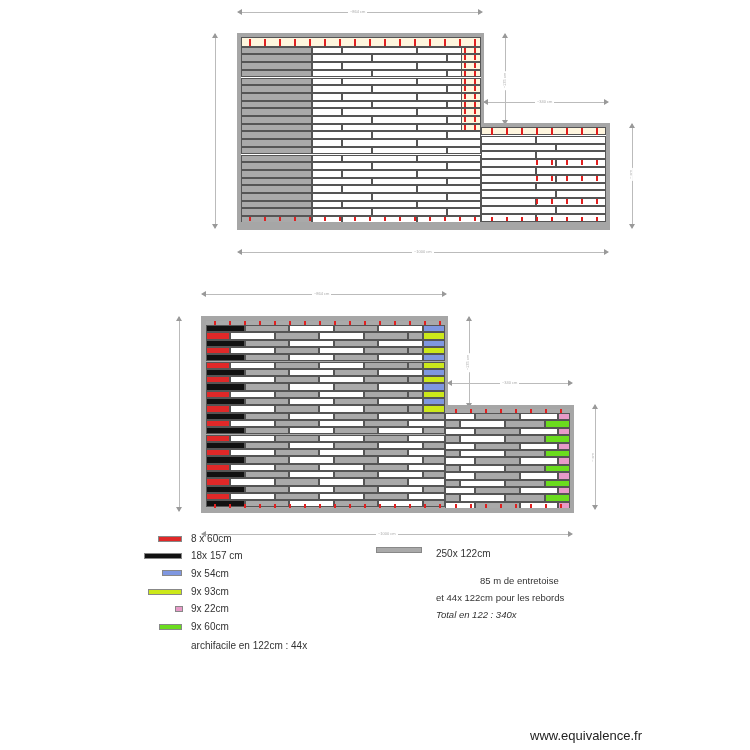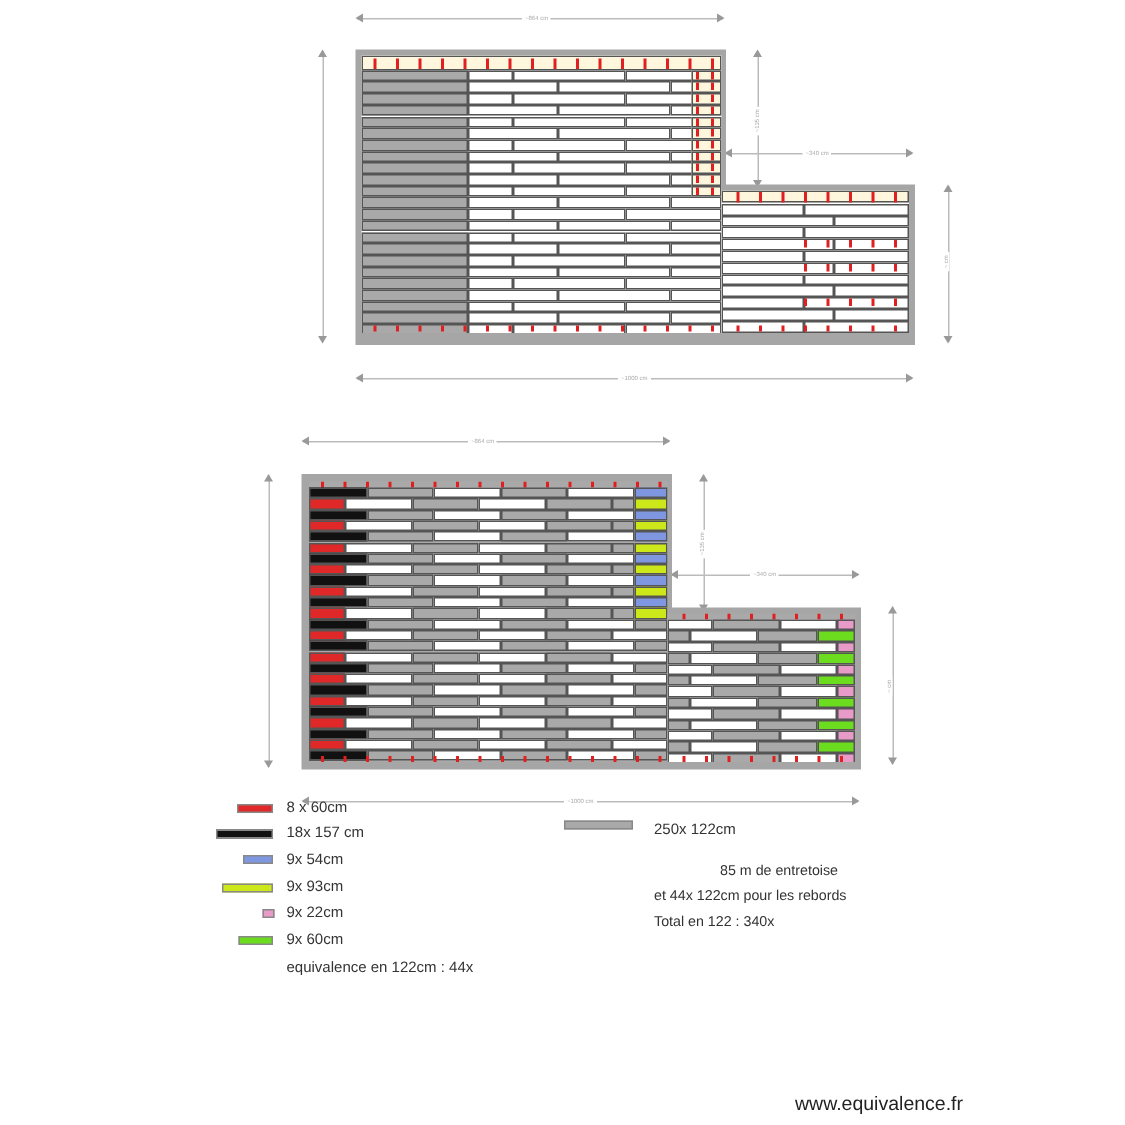--- a/index.html
+++ b/index.html
@@ -699,23 +699,23 @@
 
   <div class="legend-swatch" style="left:148px;top:589px;width:34px;height:6px;background:#cce81a;"></div>
   <span class="legend-item" style="left:191px;top:586px;">9x 93cm</span>
 
   <div class="legend-swatch" style="left:175px;top:606px;width:8px;height:6px;background:#e89ac8;"></div>
   <span class="legend-item" style="left:191px;top:603px;">9x 22cm</span>
 
   <div class="legend-swatch" style="left:159px;top:624px;width:23px;height:6px;background:#6bdc1e;"></div>
   <span class="legend-item" style="left:191px;top:621px;">9x 60cm</span>
 
-  <span class="legend-item" style="left:191px;top:640px;">equivalence en 122cm : 44x</span>
+  <span class="legend-item" style="left:191px;top:640px;">archifacile en 122cm : 44x</span>
 
   <div class="legend-swatch" style="left:376px;top:547px;width:46px;height:6px;background:#a9a9a9;"></div>
   <span class="legend-item" style="left:436px;top:548px;">250x 122cm</span>
 </div>
 
 <div class="note" style="left:460px;top:575px;margin-left:20px;">85 m de entretoise</div>
 <div class="note" style="left:436px;top:592px;">et 44x 122cm pour les rebords</div>
-<div class="note" style="left:436px;top:609px;">Total en 122 : 340x</div>
+<div class="note" style="left:436px;top:609px;font-style:italic;">Total en 122 : 340x</div>
 
 <div class="watermark" style="left:530px;top:728px;">www.equivalence.fr</div>
 
 </body></html>

